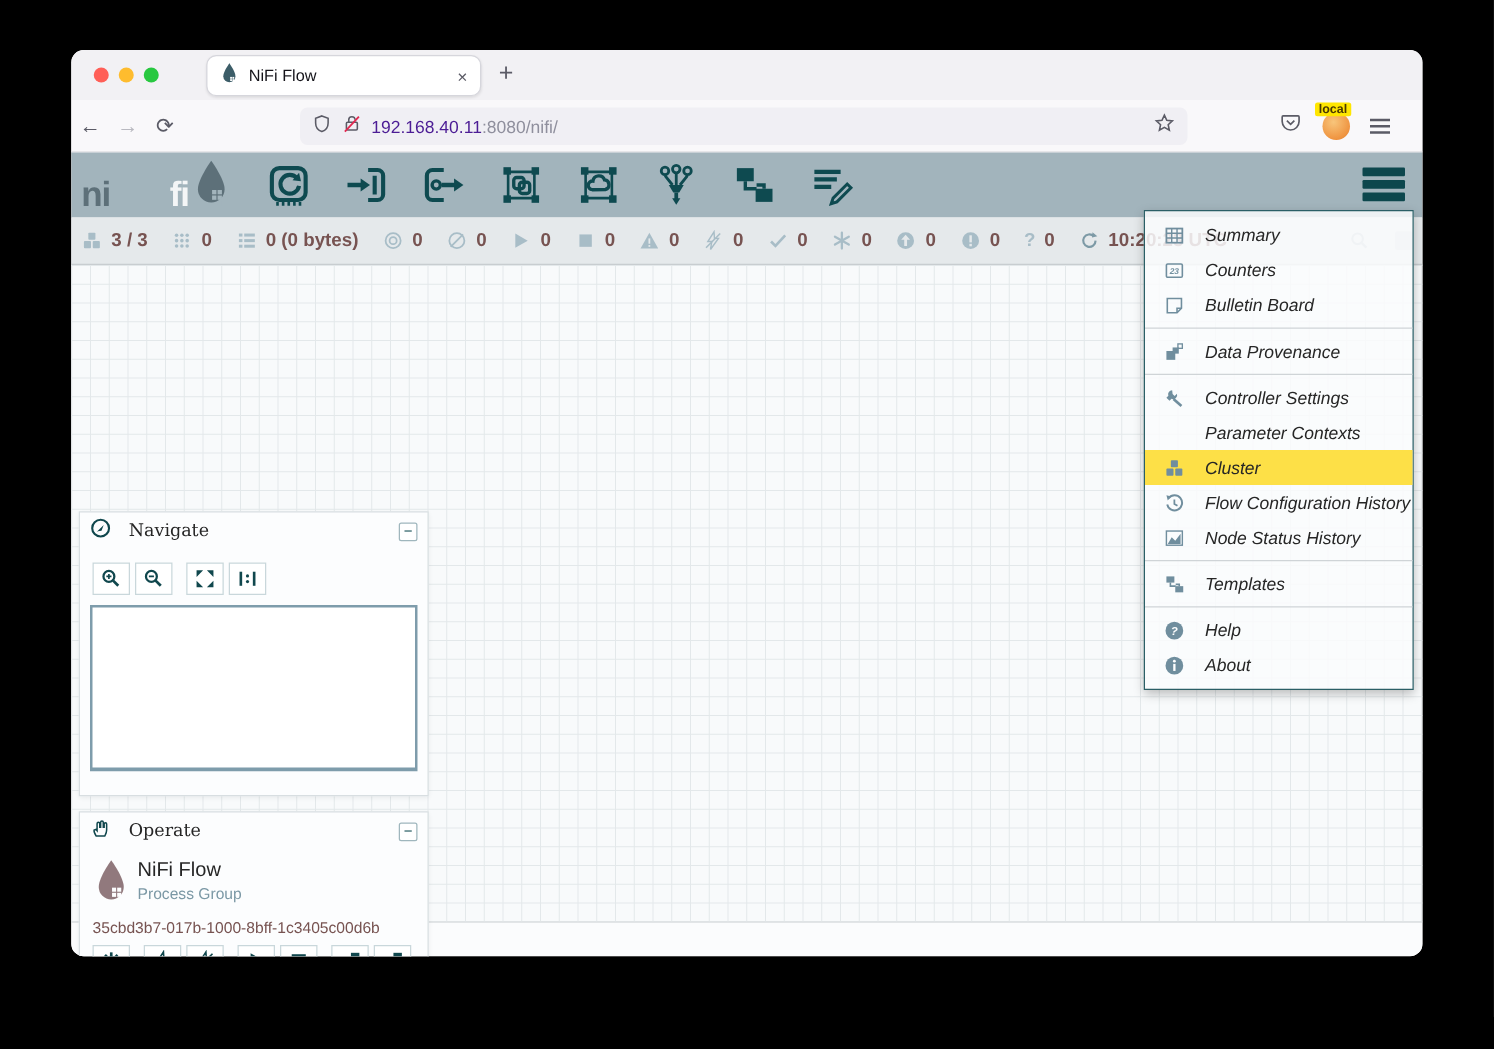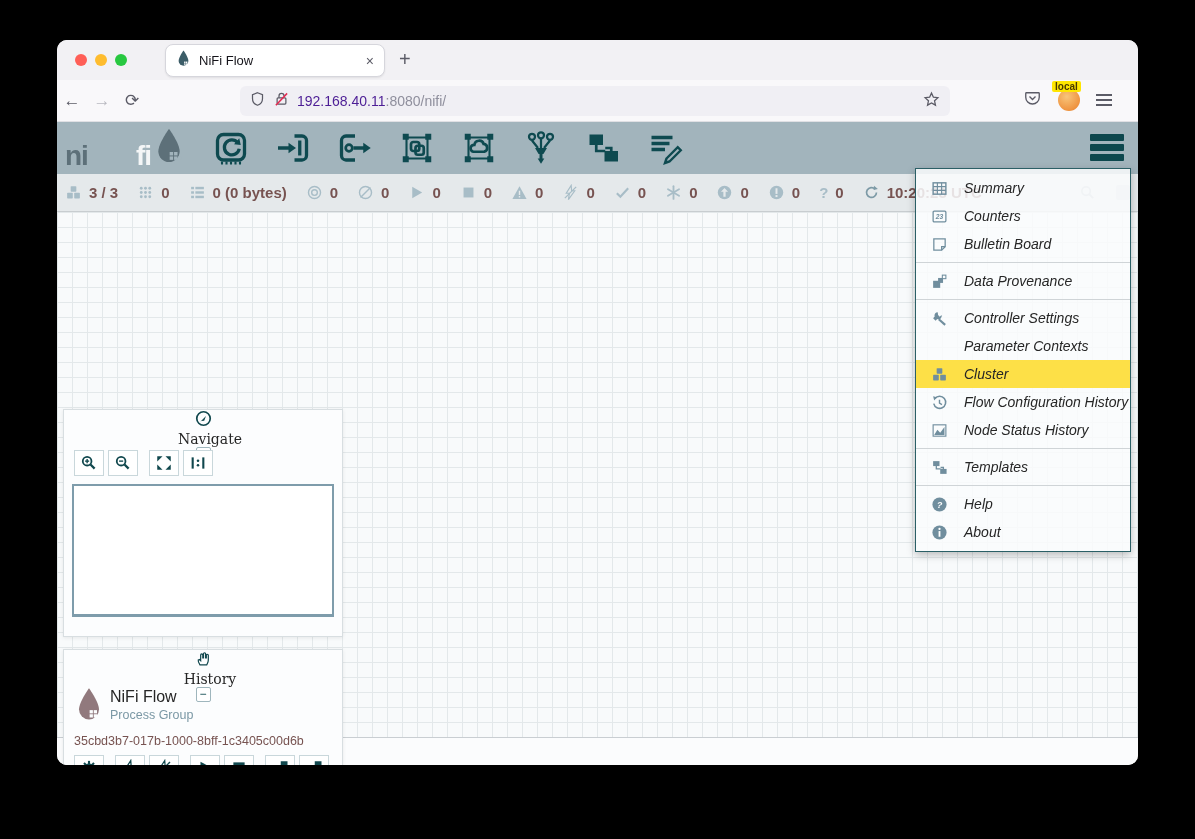--- a/index.html
+++ b/index.html
@@ -46,21 +46,21 @@
   .refresh-time { font-size:15px; font-weight:600; color:#775351; white-space:nowrap; }
   .sb-search { position:absolute; right:42px; top:10px; }
   .sb-box { position:absolute; right:8px; top:11px; width:14px; height:15px; background:#cdd6da; border-radius:2px; }
 
   
   .canvas { height:525px; position:relative; background:#f8fafb;
     background-image:linear-gradient(#e3e8ea 1px,transparent 1px),linear-gradient(90deg,#e3e8ea 1px,transparent 1px);
     background-size:15px 15px; }
 
   .panel { position:absolute; width:280px; background:#fcfdfe; border:1px solid #d8dee1; box-shadow:0 1px 4px rgba(0,0,0,.08); }
-  .panel-h { height:30px; display:flex; align-items:center; padding:0 8px;flex-direction:column; }
+  .panel-h { height:30px; display:flex; align-items:center; padding:0 8px; }
   .panel-h svg { width:17px; height:17px; }
   .panel-h .pt { font-family:"DejaVu Serif",serif; font-size:14px; color:#262626; margin-left:14px; flex:1; }
   .collapse { width:15px; height:15px; border:1px solid #9fb6bd; border-radius:2px; color:#0e4a50; font-size:12px; line-height:13px; text-align:center; background:#fff; }
 
   .pbtn { width:30px; height:26px; background:#fff; border:1px solid #c9d7db; display:flex; align-items:center; justify-content:center; }
   .pbtn svg { width:18px; height:18px; display:block; }
 
   .nav-panel { left:6px; top:197px; height:228px; }
   .nav-tools { display:flex; margin:10px 0 0 10px; }
   .minimap { margin:8px auto 0; width:262px; height:133px; background:#fff; border:2px solid #7e9cab; border-bottom-width:3px; }
@@ -425,21 +425,21 @@
           </span>
       </div>
       <div class="minimap"></div>
     </div>
 
     <div class="panel op-panel">
       <div class="panel-h">
         <span><svg viewBox="0 0 24 24">
               <path d="M7 21c-1.4-2.2-2.8-4.8-2.4-6.8l2.2-.7 1.2 1.4V7a1.5 1.5 0 0 1 3 0v4h1V5.4a1.5 1.5 0 0 1 3 0V11h1V7.4a1.4 1.4 0 0 1 2.8 0V14c0 3.2-1.3 5-2.2 7z" fill="none" stroke="#10474d" stroke-width="1.7"></path>
             </svg></span>
-        <span class="pt">History</span>
+        <span class="pt">Operate</span>
         <span class="collapse">−</span>
       </div>
       <div class="op-body">
         <span class="op-drop"><svg viewBox="0 0 24 28">
               <path fill="#91797d" d="M12 1C12 1 4 12 4 18a8 8 0 0 0 16 0C20 12 12 1 12 1z"></path>
               <g fill="#fcfdfe">
                 <rect x="12.5" y="18.5" width="2.6" height="2.6"></rect>
                 <rect x="15.8" y="18.5" width="2.6" height="2.6"></rect>
                 <rect x="12.5" y="21.8" width="2.6" height="2.6"></rect>
                 <rect x="15.8" y="21.8" width="2.6" height="2.6"></rect>

